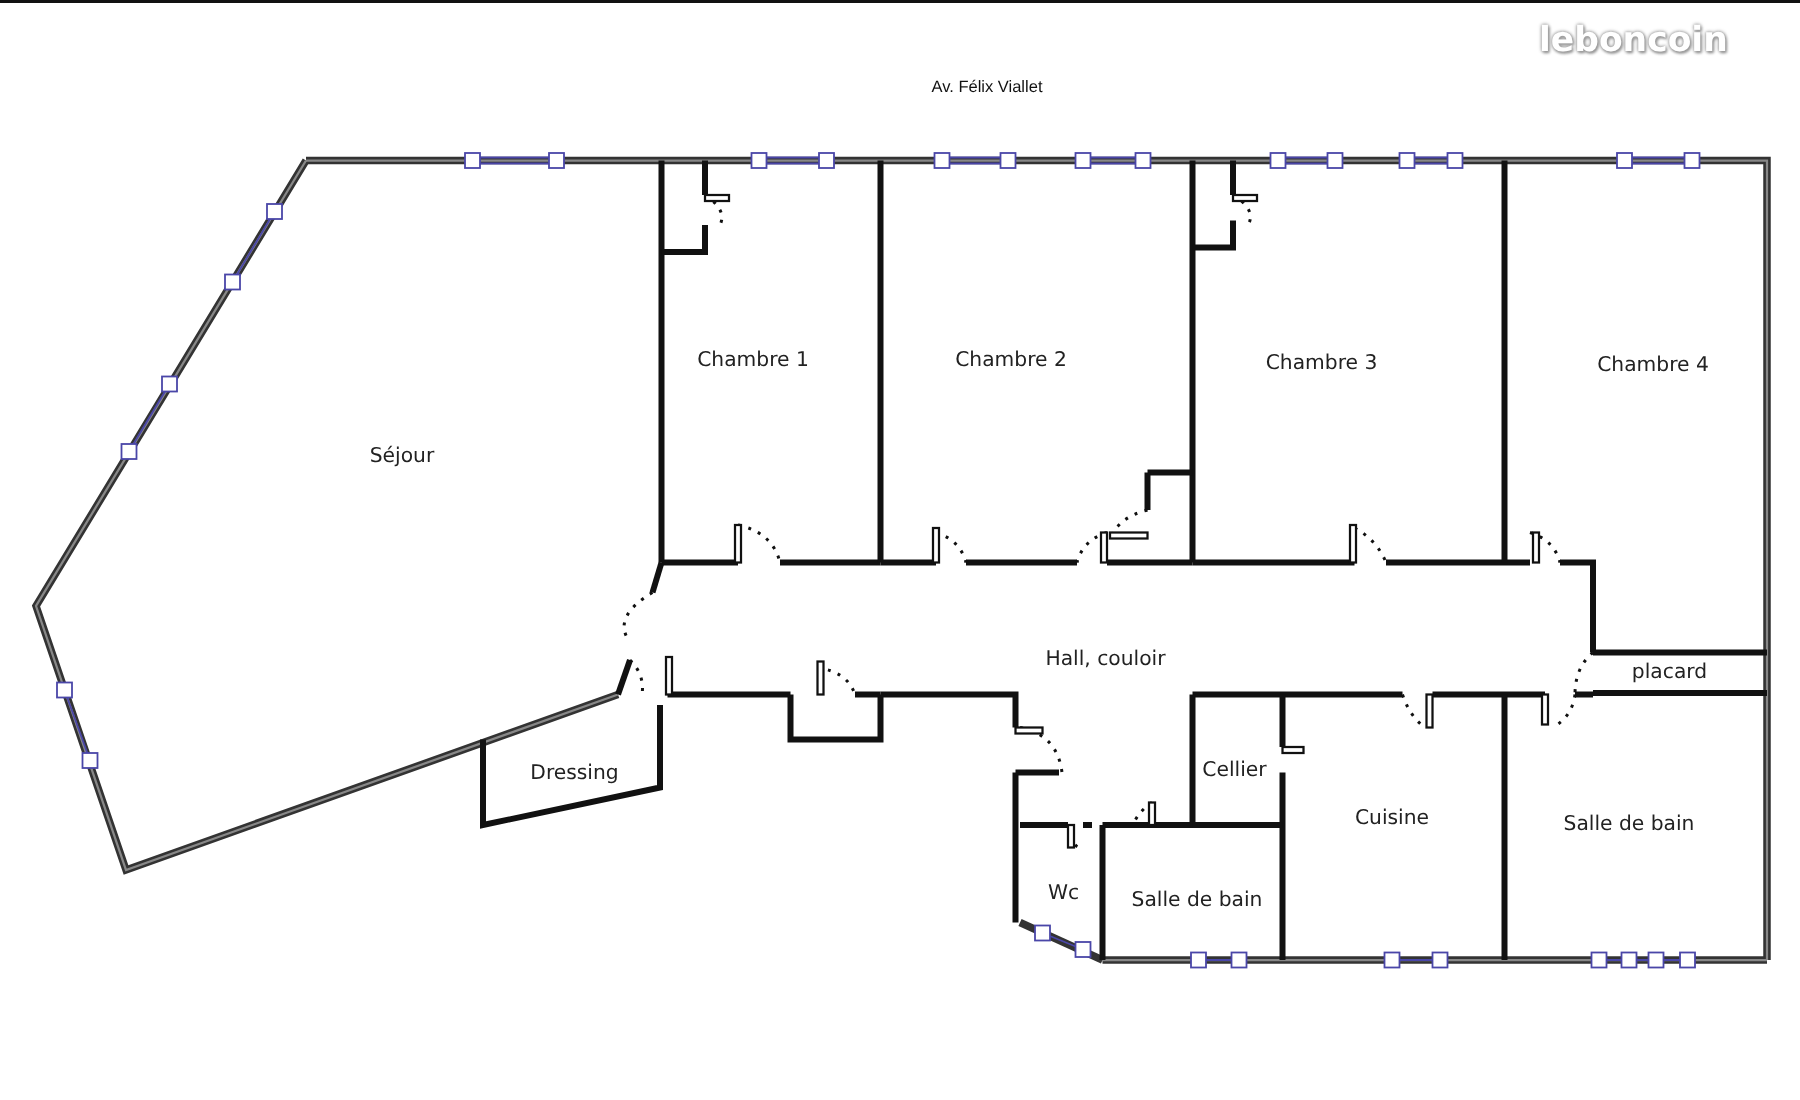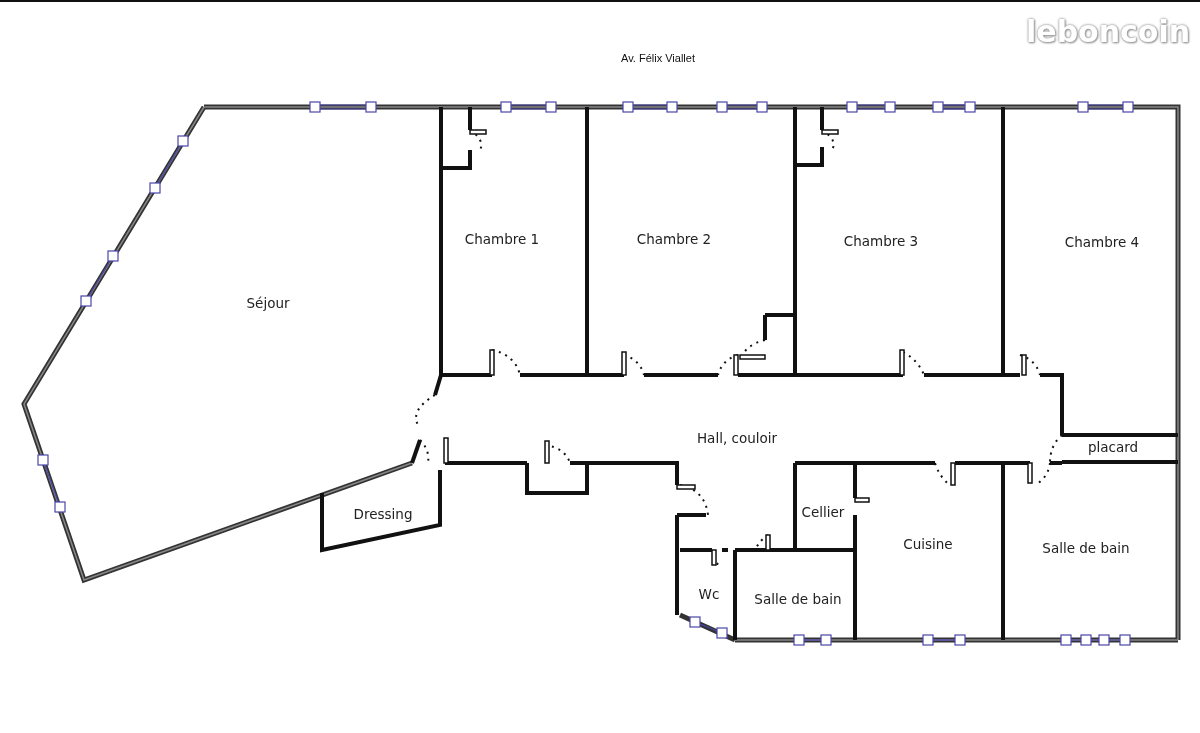--- a/index.html
+++ b/index.html
@@ -1,19 +1,19 @@
 <!DOCTYPE html>
 <html><head>
 <meta charset="utf-8">
 <style>
   html, body { margin:0; padding:0; background:#ffffff; }
   body { width:1200px; height:733px; position:relative; overflow:hidden; font-family:"DejaVu Sans", sans-serif; }
   .topline { position:absolute; left:0; top:0; width:1200px; height:2px; background:#111; }
   .street { position:absolute; left:0; top:52px; width:1316px; text-align:center; font-size:11px; color:#111; font-family:"Liberation Sans", sans-serif; }
-  .logo { position:absolute; left:1026px; top:14px; font-size:30px; font-weight:bold; color:#ffffff; letter-spacing:0px;
+  .logo { position:absolute; left:1026px; top:14px; font-size:23px; font-weight:bold; color:#ffffff; letter-spacing:0px;
           text-shadow: 0 0 2px #9a9a9a, 0 0 3px #b0b0b0, 1px 1px 2px #888; font-family:"DejaVu Sans", sans-serif; }
   svg { position:absolute; left:0; top:0; }
   .label { font-family:"DejaVu Sans", sans-serif; font-size:13.5px; fill:#222; }
 </style>
 </head>
 <body>
 
 <div class="topline"></div>
 <div class="street">Av. Félix Viallet</div>
 <div class="logo">leboncoin</div>

